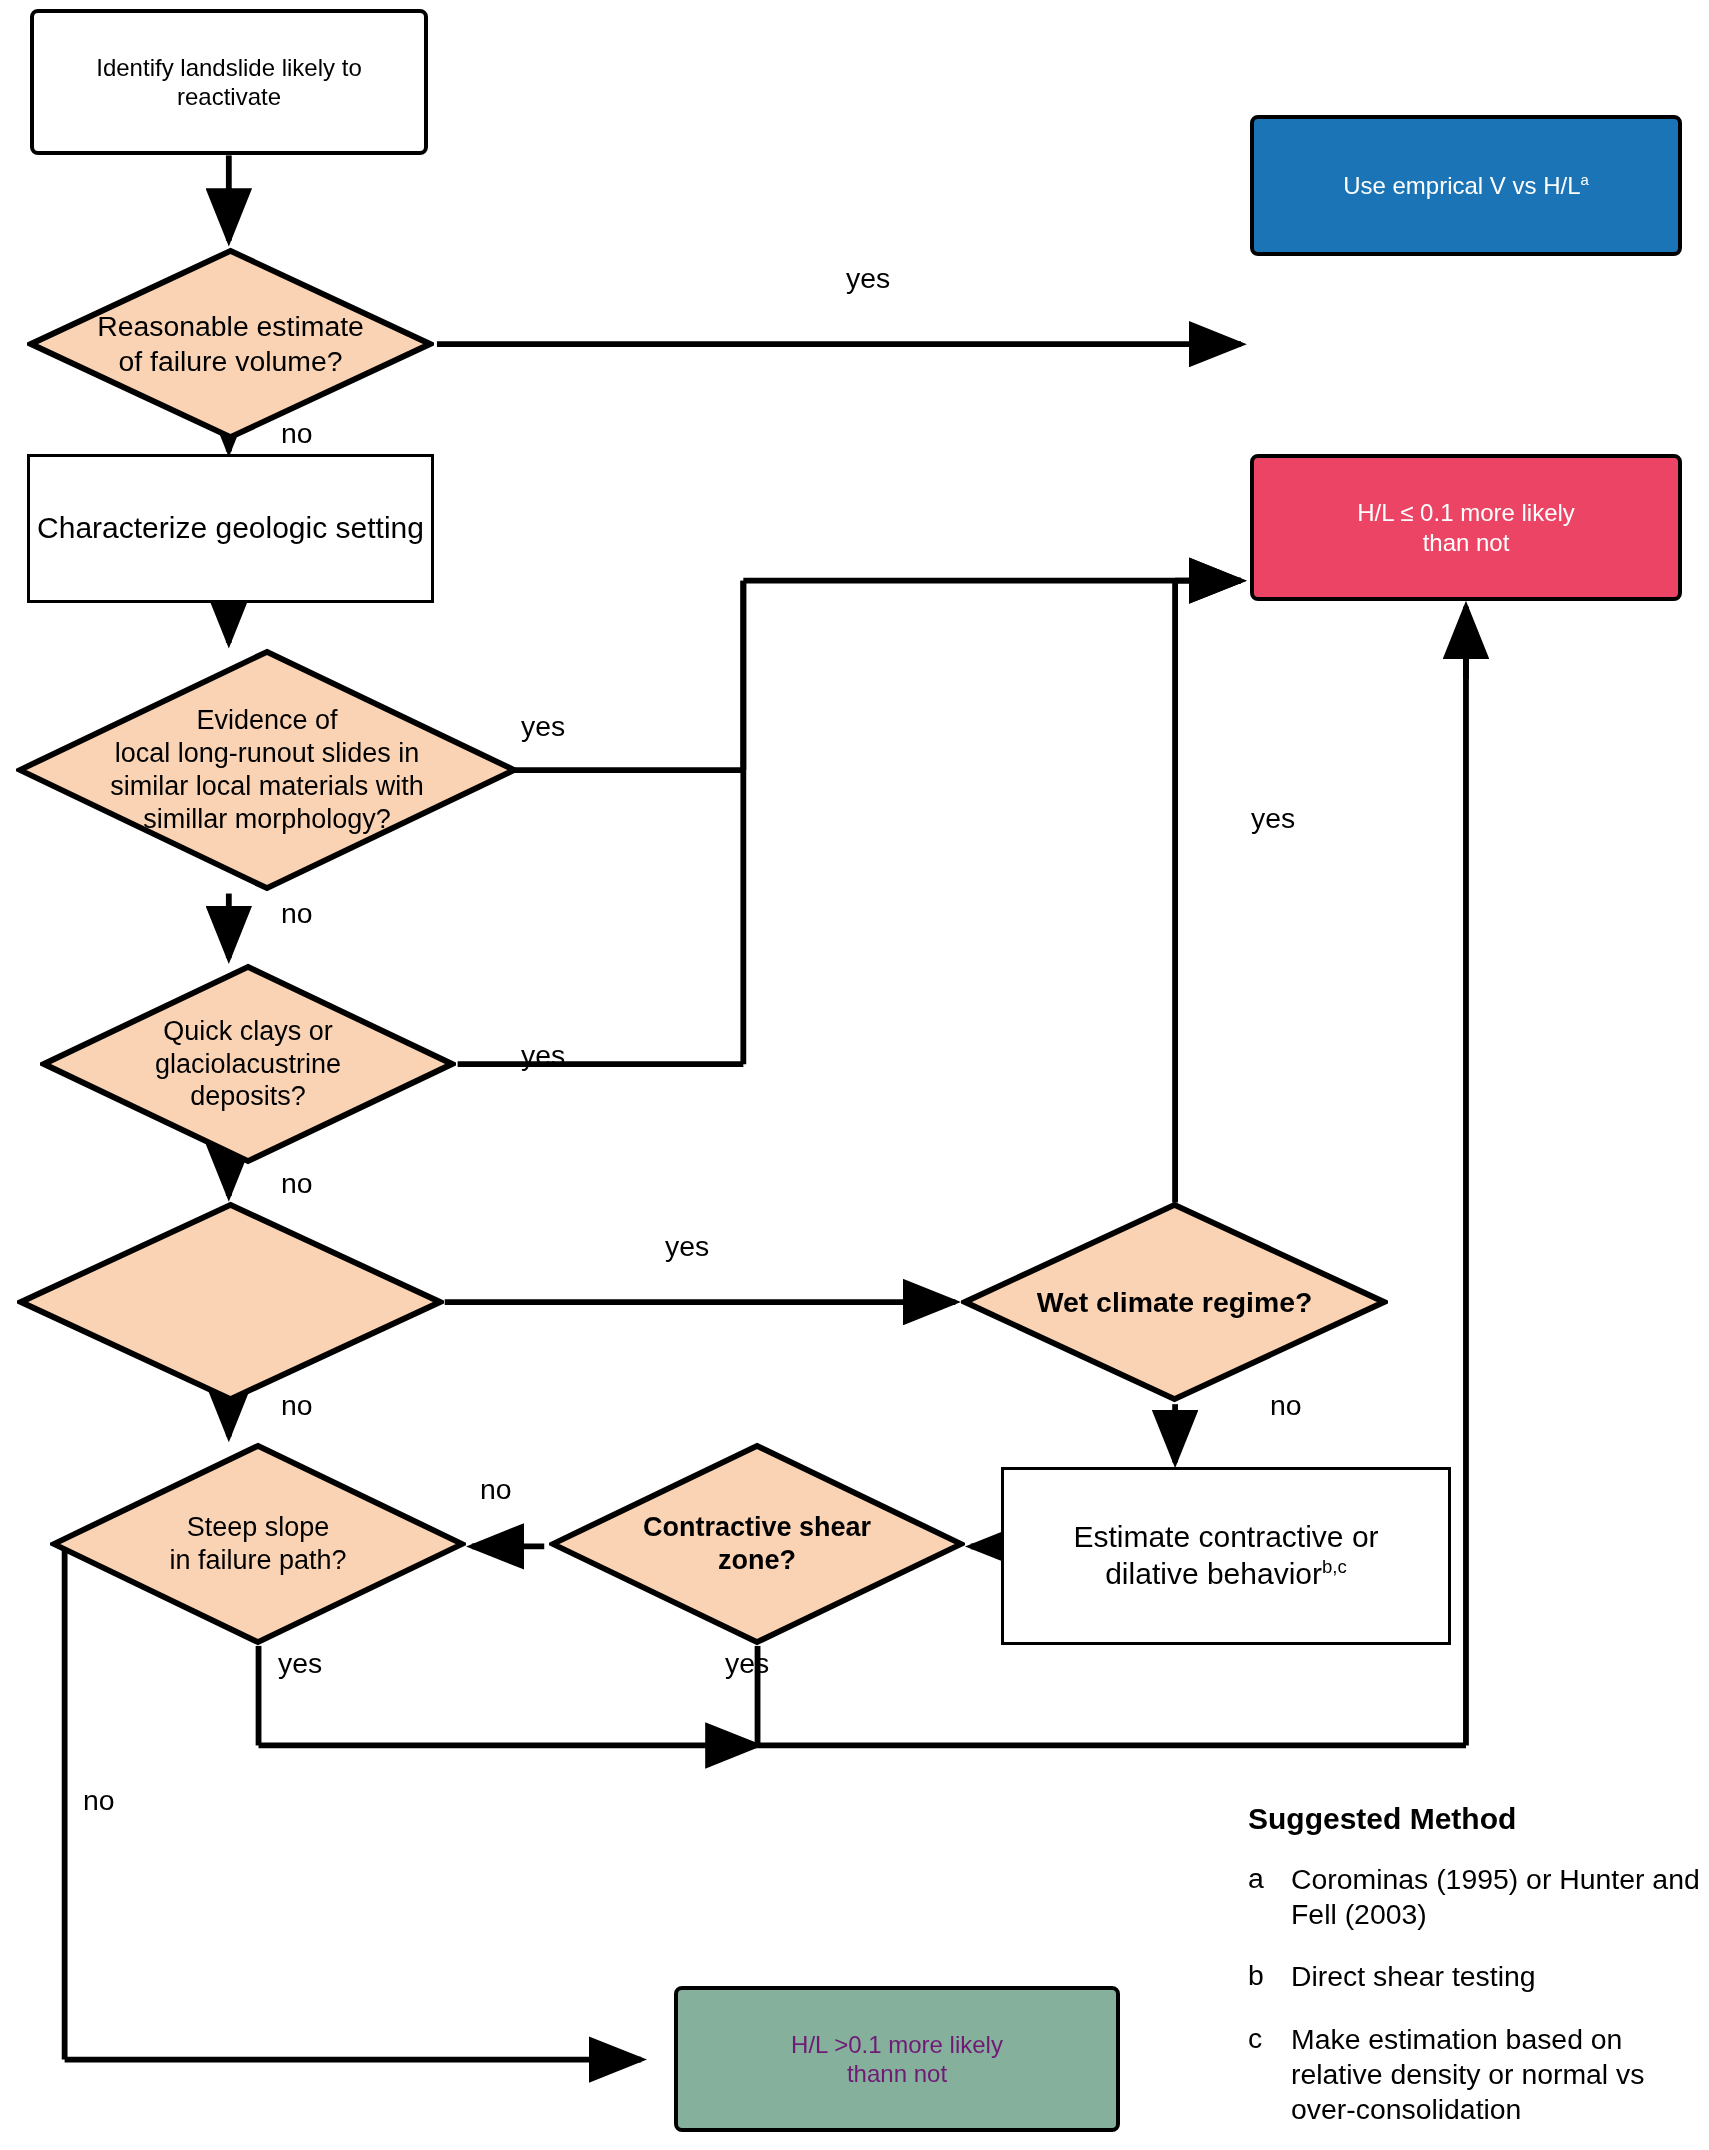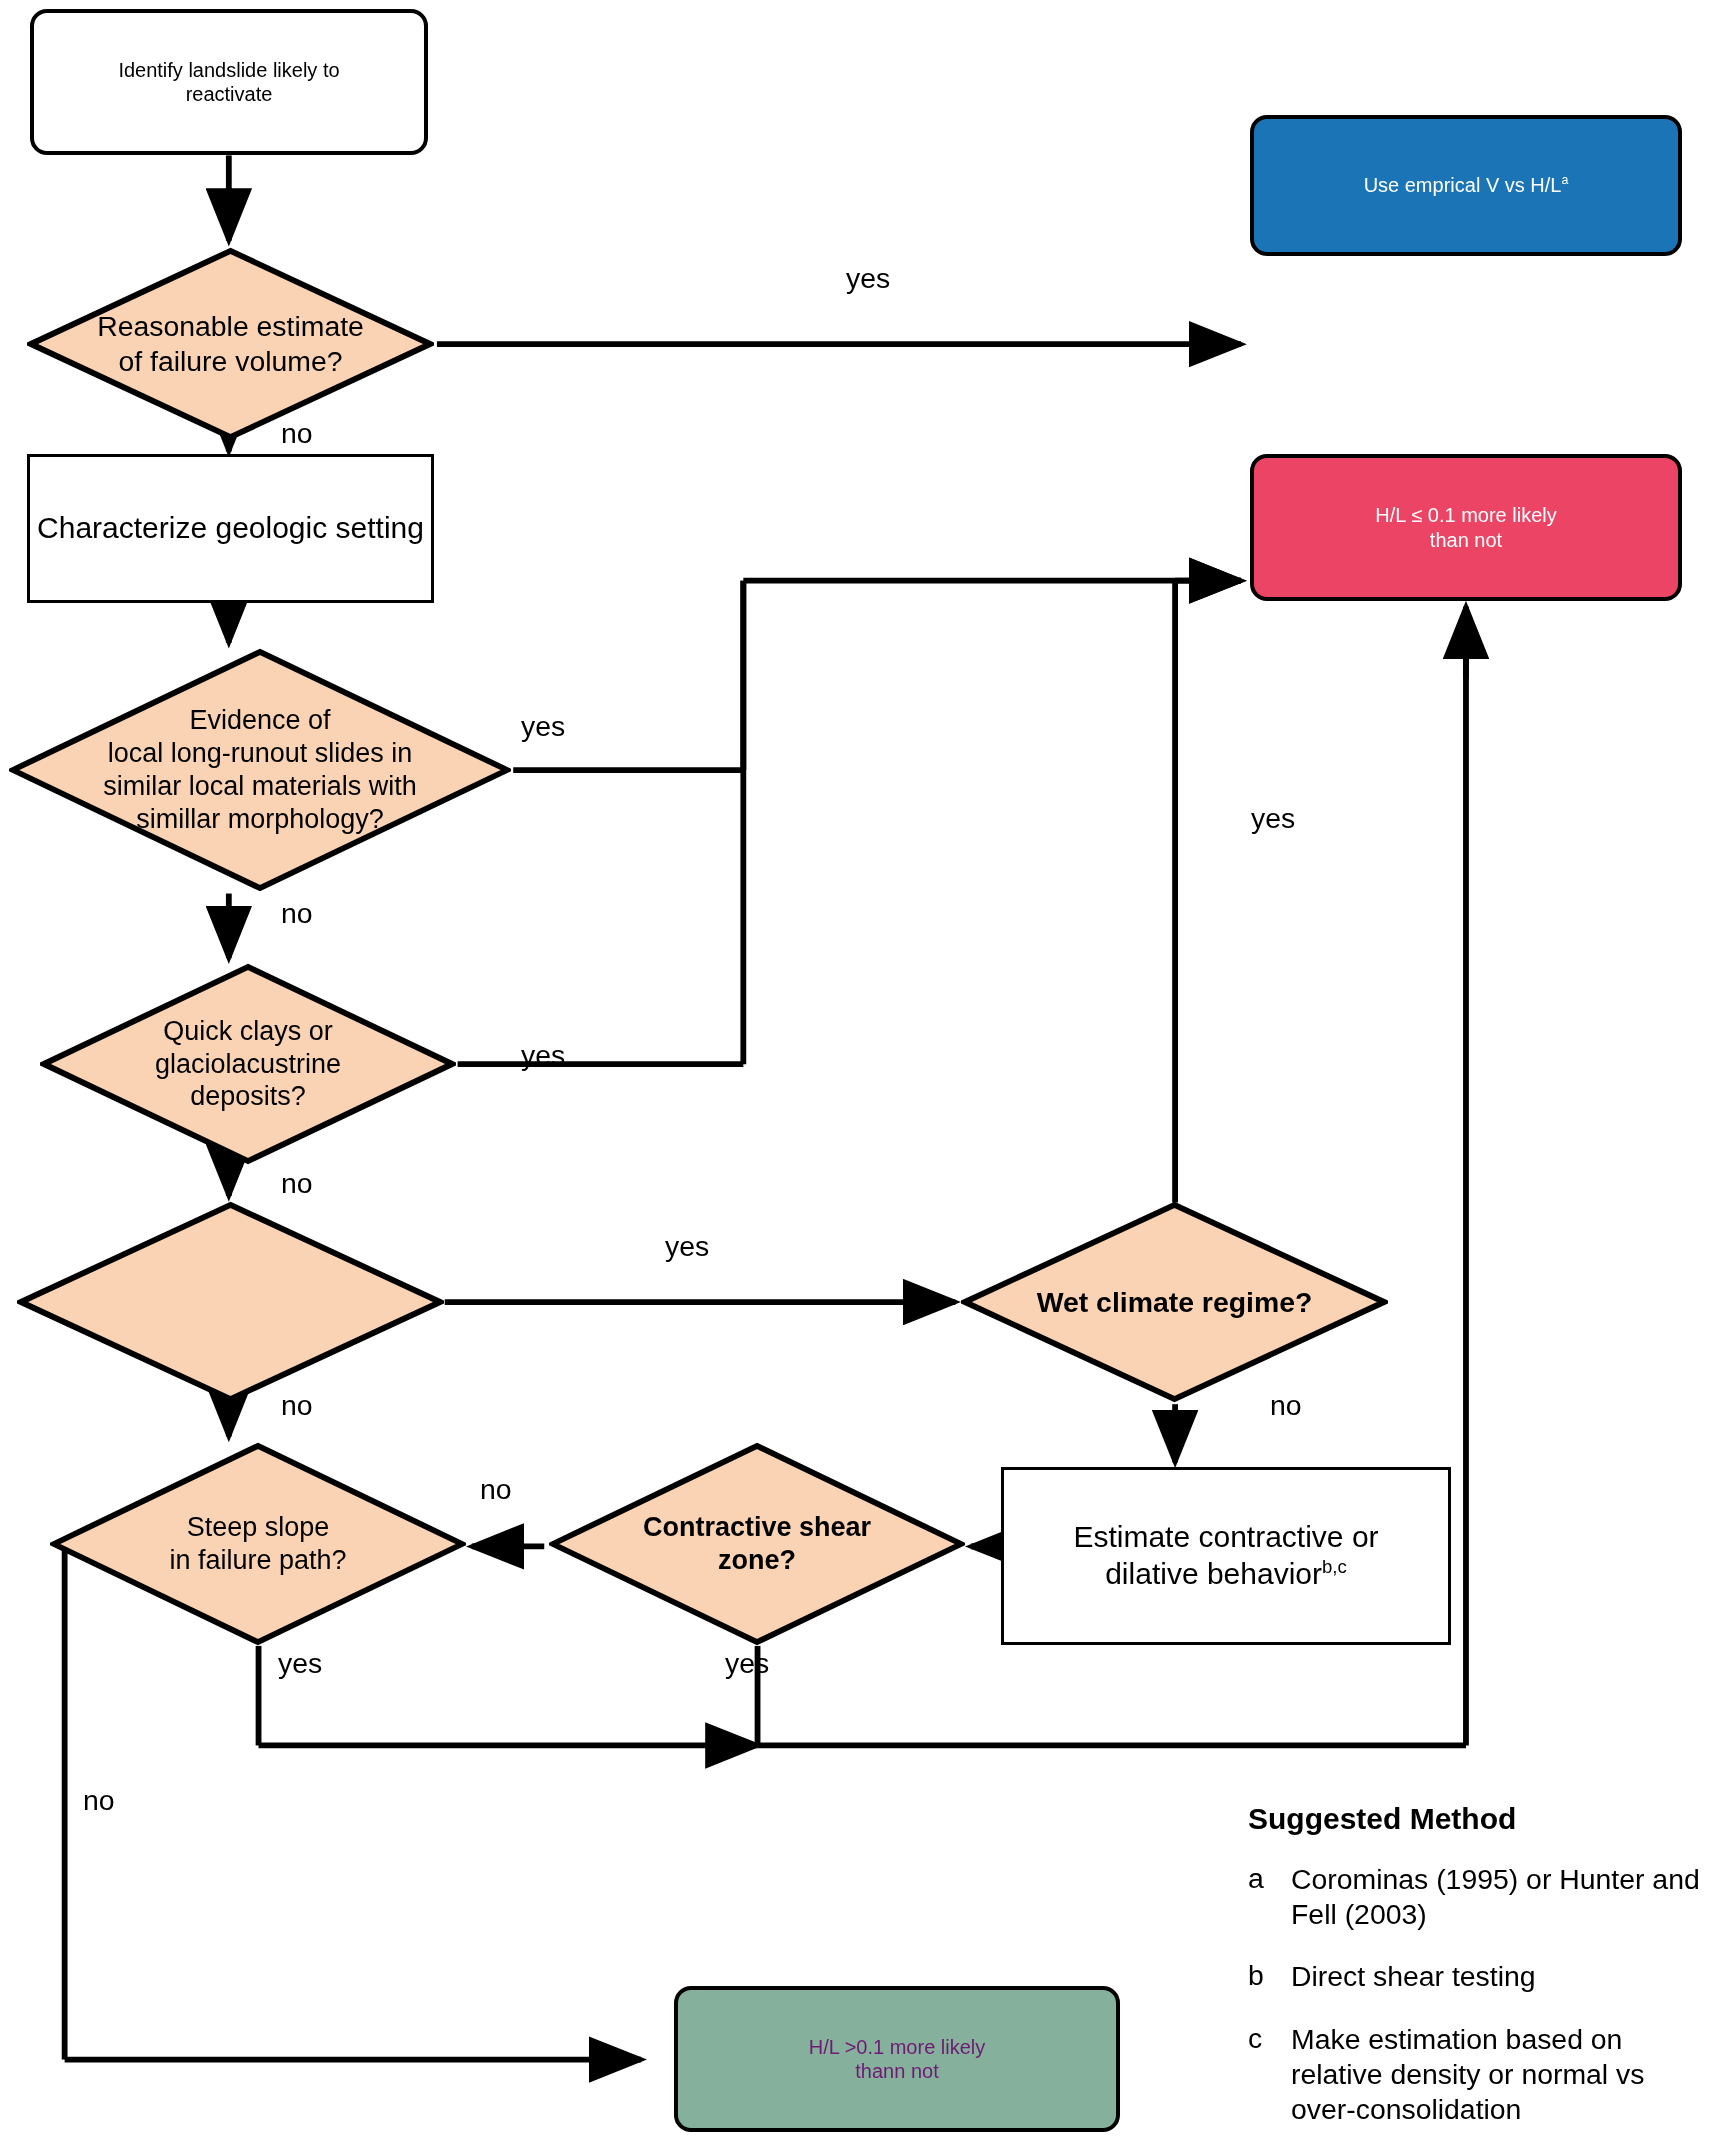--- a/index.html
+++ b/index.html
@@ -31,22 +31,22 @@
     box-sizing: border-box;
     display: flex;
     align-items: center;
     justify-content: center;
     text-align: center;
     line-height: 1.22;
   }
   
   .term {
     border: 4.5px solid #000;
-    border-radius: 17px;
-    font-size: 20px;
+    border-radius: 8px;
+    font-size: 24px;
   }
   .term.white { background: #ffffff; color: #000; }
   .term.blue  { background: #1a74b5; color: #ffffff; }
   .term.pink  { background: #ec4464; color: #ffffff; }
   .term.green { background: #84b09c; color: #701a75; margin-left: 28px; }
 
   
   .proc {
     background: #ffffff;
     border: 3.9px solid #000;
@@ -177,21 +177,21 @@
     <span>Characterize geologic setting</span>
   </div>
 
   <div class="node term pink" style="left:1250px; top:454px; width:432px; height:147px;">
     <div>
       <span>H/L ≤ 0.1 more likely</span><br>
       <span>than not</span>
     </div>
   </div>
 
-  <div class="node diamond" style="left:9px; top:648px; width:502px; height:244px;">
+  <div class="node diamond" style="left:16px; top:648px; width:502px; height:244px;">
     <svg class="dshape" viewBox="0 0 776 378" preserveAspectRatio="none">
       <polygon points="388,6 770,189 388,372 6,189" fill="#fad3b4" stroke="#000" stroke-width="9"></polygon>
     </svg>
     <div class="dlabel" style="font-size:27px;">
       <span>Evidence of</span><br>
       <span>local long-runout slides in</span><br>
       <span>similar local materials with</span><br>
       <span>simillar morphology?</span>
     </div>
   </div>

